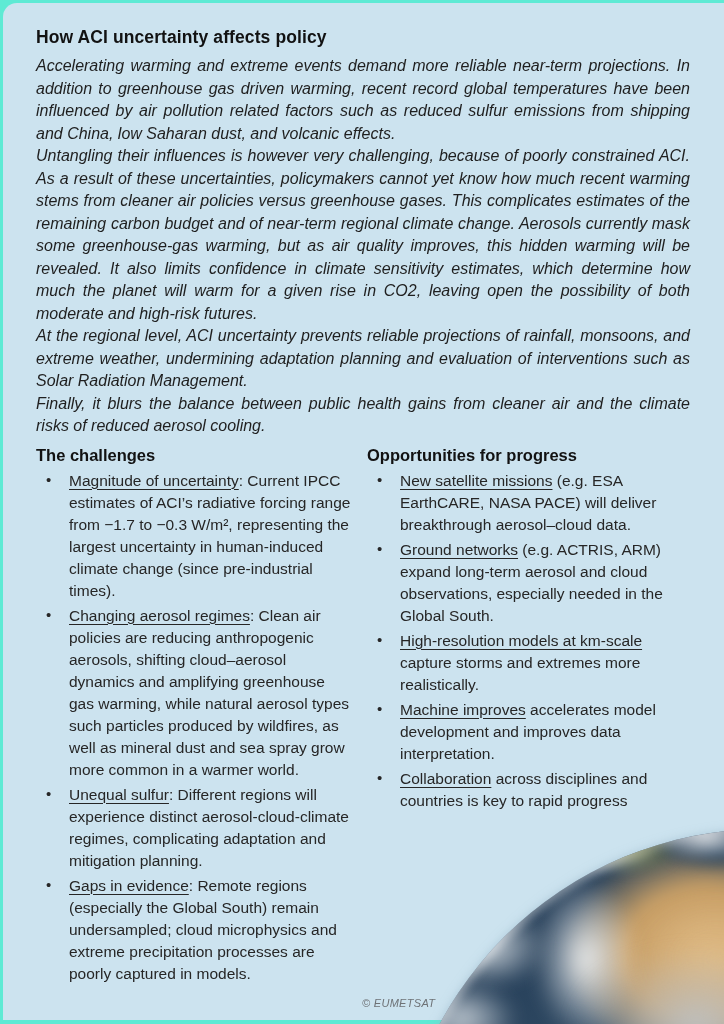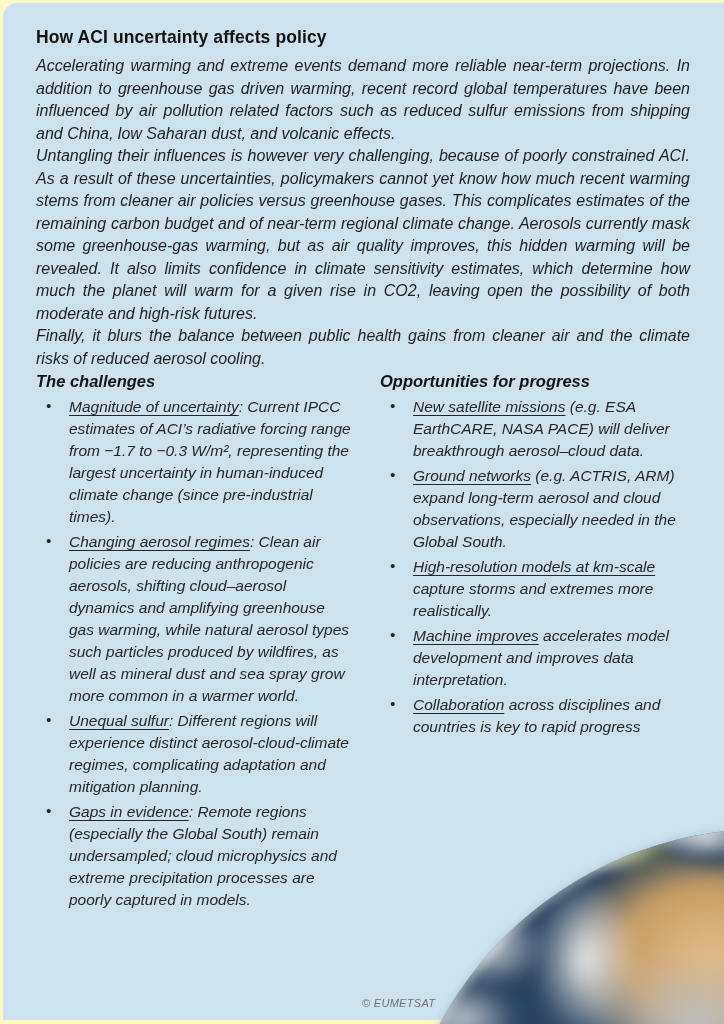--- a/index.html
+++ b/index.html
@@ -20,21 +20,21 @@
     font-size:17.5px; line-height:24px; font-weight:bold; color:#121212;
     margin-bottom:6px; letter-spacing:.1px;
   }
 
   .intro p {
     font-size:16px; line-height:22.5px; color:#1f1f1f;
     text-align:justify; text-justify:inter-word;font-style:italic;
   }
   .intro p:nth-child(2) { }
 
-  .columns { display:flex; gap:26px; margin-top:0;font-style:italic; }
+  .columns { display:flex; gap:13px; margin-top:6px; }
   .col { min-width:0; }
   .col-left { width:318px; flex:0 0 318px; }
   .col-right { flex:1; }
 
   .col h2 {
     font-size:16.5px; line-height:22px; font-weight:bold; color:#121212;
     margin-bottom:4px;
   }
   .col ul { list-style:none; }
   .col li {
@@ -90,28 +90,29 @@
   .b-cloud-atl2 { left:5px; top:150px; width:120px; height:80px;
     background:radial-gradient(closest-side, rgba(238,243,246,.8) 0%, rgba(255,255,255,0) 95%);
     filter:blur(9px); }
   .b-cloud-gray { left:170px; top:115px; width:260px; height:160px;
     background:radial-gradient(closest-side, rgba(190,195,199,.95) 0%, rgba(190,195,199,0) 95%);
     filter:blur(10px); }
 </style>
 </head>
 <body>
 
-<div class="page" data-name="page" style="background: #fef9c3;">
+<div class="page" data-name="page" style="background: #5eead4;">
   <div class="panel" data-name="content-panel" style="background: rgb(204, 227, 239);">
 
     <h1 data-name="page-title">How ACI uncertainty affects policy</h1>
 
     <div class="intro" data-name="intro-paragraphs">
         <p data-name="paragraph">Accelerating warming and extreme events demand more reliable near-term projections. In addition to greenhouse gas driven warming, recent record global temperatures have been influenced by air pollution related factors such as reduced sulfur emissions from shipping and China, low Saharan dust, and volcanic effects.</p>
         <p data-name="paragraph">Untangling their influences is however very challenging, because of poorly constrained ACI. As a result of these uncertainties, policymakers cannot yet know how much recent warming stems from cleaner air policies versus greenhouse gases. This complicates estimates of the remaining carbon budget and of near-term regional climate change. Aerosols currently mask some greenhouse-gas warming, but as air quality improves, this hidden warming will be revealed. It also limits confidence in climate sensitivity estimates, which determine how much the planet will warm for a given rise in CO2, leaving open the possibility of both moderate and high-risk futures.</p>
+        <p data-name="paragraph">At the regional level, ACI uncertainty prevents reliable projections of rainfall, monsoons, and extreme weather, undermining adaptation planning and evaluation of interventions such as Solar Radiation Management.</p>
         <p data-name="paragraph">Finally, it blurs the balance between public health gains from cleaner air and the climate risks of reduced aerosol cooling.</p>
       </div>
 
     <div class="columns" data-name="columns">
       <section class="col col-left" data-name="challenges-section">
         <h2 data-name="challenges-heading">The challenges</h2>
         <ul data-name="challenges-list">
             <li data-name="bullet-item"><span class="dot" data-name="bullet-icon">•</span><span class="lead" data-name="bullet-lead">Magnitude of uncertainty</span><span data-name="bullet-text">: Current IPCC estimates of ACI’s radiative forcing range from −1.7 to −0.3 W/m², representing the largest uncertainty in human-induced climate change (since pre-industrial times).</span></li>
             <li data-name="bullet-item"><span class="dot" data-name="bullet-icon">•</span><span class="lead" data-name="bullet-lead">Changing aerosol regimes</span><span data-name="bullet-text">: Clean air policies are reducing anthropogenic aerosols, shifting cloud–aerosol dynamics and amplifying greenhouse gas warming, while natural aerosol types such particles produced by wildfires, as well as mineral dust and sea spray grow more common in a warmer world.</span></li>
             <li data-name="bullet-item"><span class="dot" data-name="bullet-icon">•</span><span class="lead" data-name="bullet-lead">Unequal sulfur</span><span data-name="bullet-text">: Different regions will experience distinct aerosol-cloud-climate regimes, complicating adaptation and mitigation planning.</span></li>

